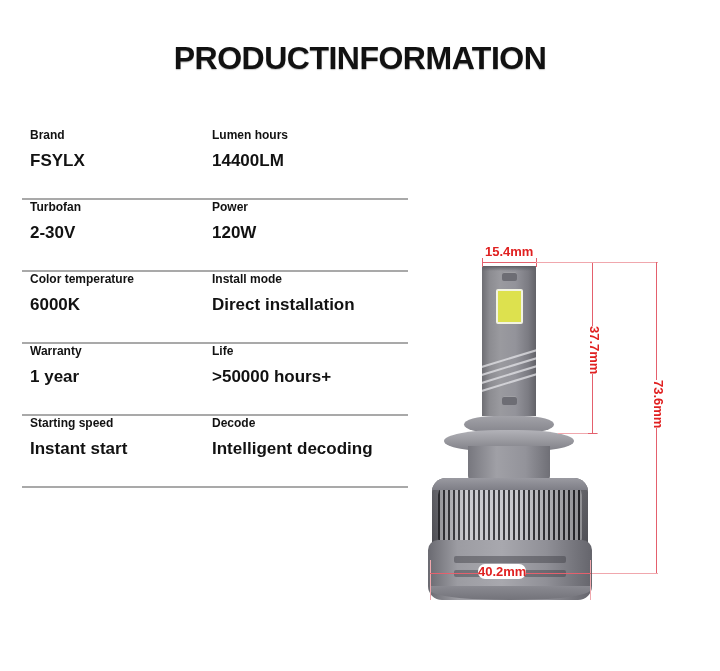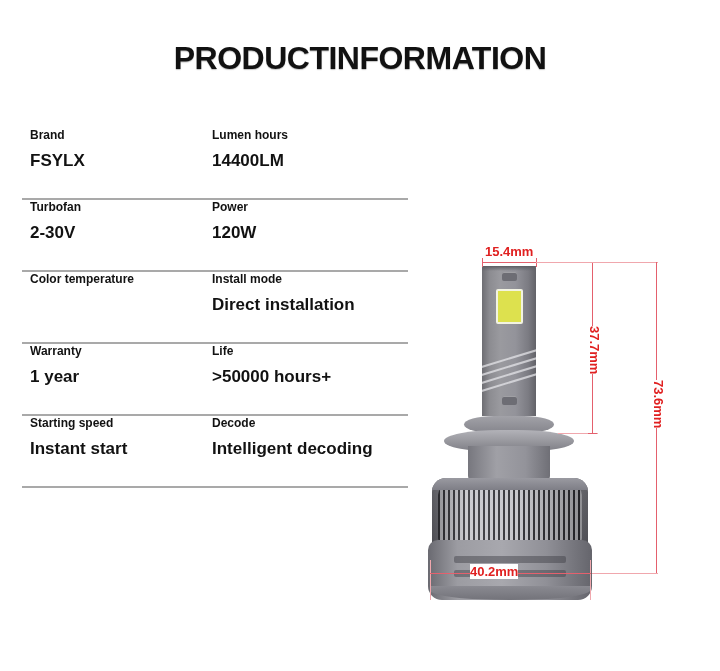--- a/index.html
+++ b/index.html
@@ -289,20 +289,21 @@
     </div>
     <div class="spec-col right">
       <div class="spec-label">Power</div>
       <div class="spec-value">120W</div>
     </div>
   </div>
 
   <div class="spec-row">
     <div class="spec-col left">
       <div class="spec-label">Color temperature</div>
+      <div class="spec-value">6000K</div>
     </div>
     <div class="spec-col right">
       <div class="spec-label">Install mode</div>
       <div class="spec-value">Direct installation</div>
     </div>
   </div>
 
   <div class="spec-row">
     <div class="spec-col left">
       <div class="spec-label">Warranty</div>
@@ -374,15 +375,15 @@
   <div class="dim-label vertical" style="left:182px; top:86px;">37.7mm</div>
 
   <div class="dim-ext" style="left:116px; top:22px; width:122px; height:1px;"></div>
   <div class="dim-ext" style="left:172px; top:333px; width:66px; height:1px;"></div>
   <div class="dim-line dim-v" style="left:236px; top:22px; height:311px;"></div>
   <div class="dim-label vertical" style="left:246px; top:140px;">73.6mm</div>
 
   <div class="dim-ext" style="left:10px; top:320px; width:1px; height:40px;"></div>
   <div class="dim-ext" style="left:170px; top:320px; width:1px; height:40px;"></div>
   <div class="dim-line dim-h" style="left:10px; top:333px; width:161px;"></div>
-  <div class="dim-label" style="left:50px; top:324px;">40.2mm</div>
+  <div class="dim-label" style="left:58px; top:324px;border-radius:7px;">40.2mm</div>
 
 </div>
 
 </body></html>

